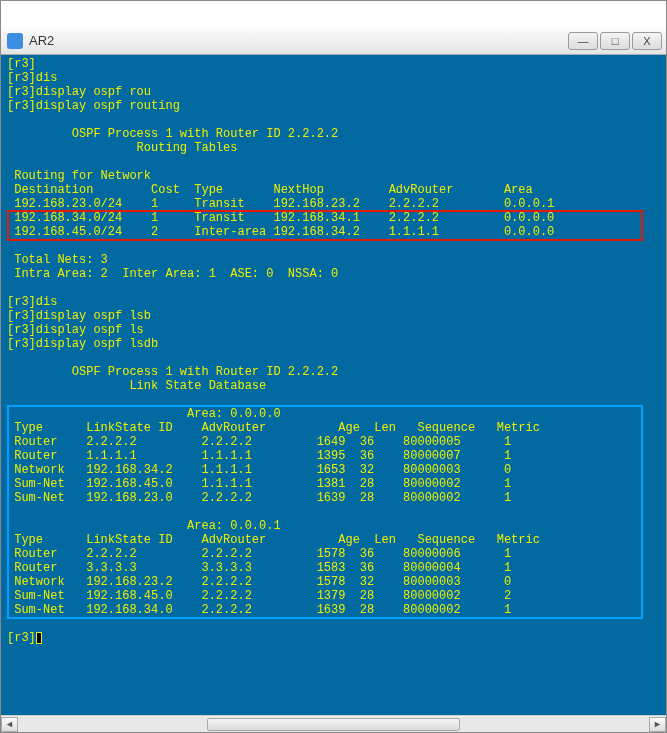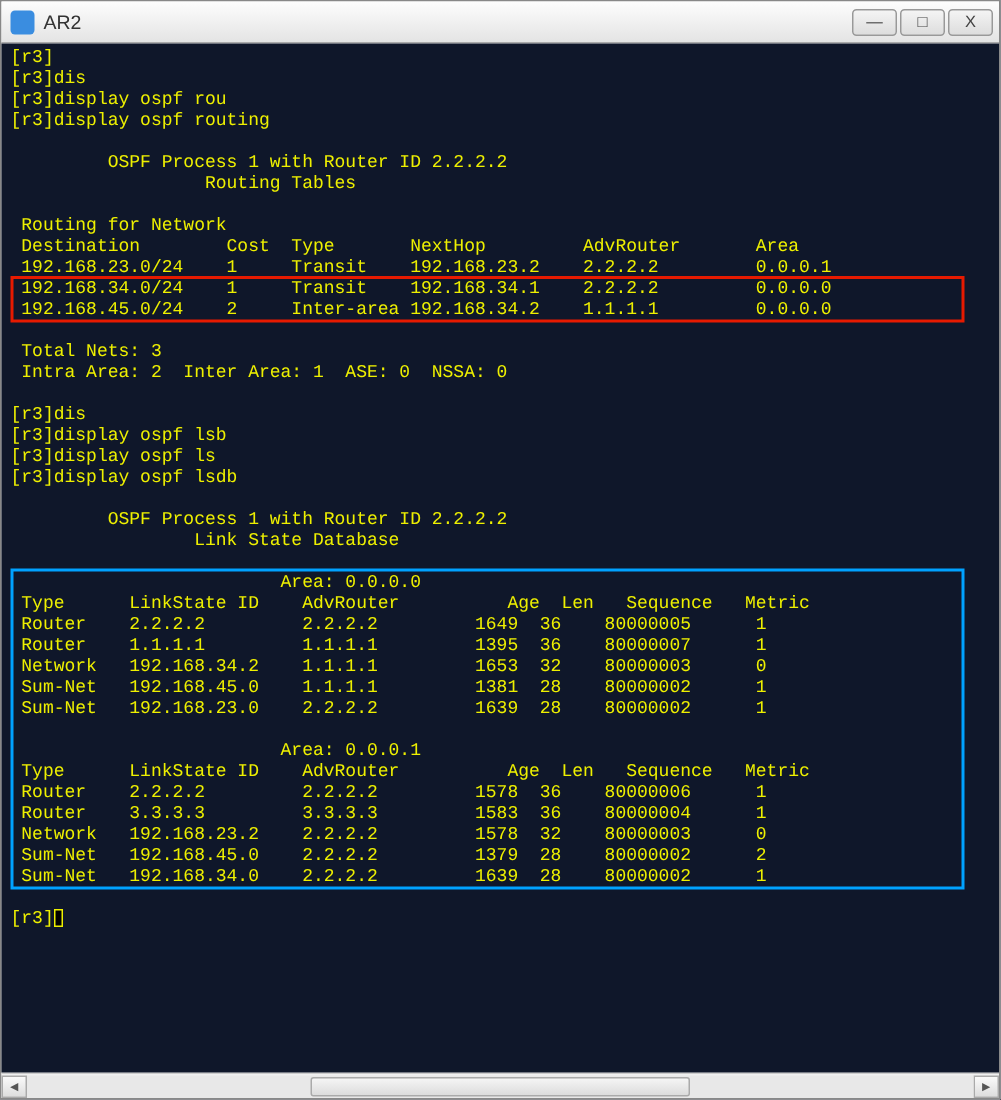--- a/index.html
+++ b/index.html
@@ -19,20 +19,21 @@
     flex-direction: column;
     box-shadow: 0 0 8px rgba(0,0,0,0.3);
   }
   .titlebar {
     height: 28px;
     background: linear-gradient(to bottom, #fdfdfd, #e4e4e4);
     border-bottom: 1px solid #aaa;
     display: flex;
     align-items: center;
     padding: 0 4px 0 6px;
+    margin-top: 26px;
   }
   .app-icon {
     width: 16px;
     height: 16px;
     background: #3a8de0;
     border-radius: 3px;
     margin-right: 6px;
     display: inline-block;
   }
   .title {
@@ -52,21 +53,21 @@
     border-radius: 3px;
     font-size: 11px;
     display: flex;
     align-items: center;
     justify-content: center;
     color: #444;
     cursor: pointer;
   }
   .terminal-wrap {
     flex: 1;
-    background: #0f172a;
+    background: #0369a1;
     position: relative;
     overflow: hidden;
   }
   .terminal {
     font-family: "Courier New", monospace;
     font-size: 12px;
     line-height: 14px;
     color: #eef000;
     padding: 2px 6px 4px 6px;
     white-space: pre;

